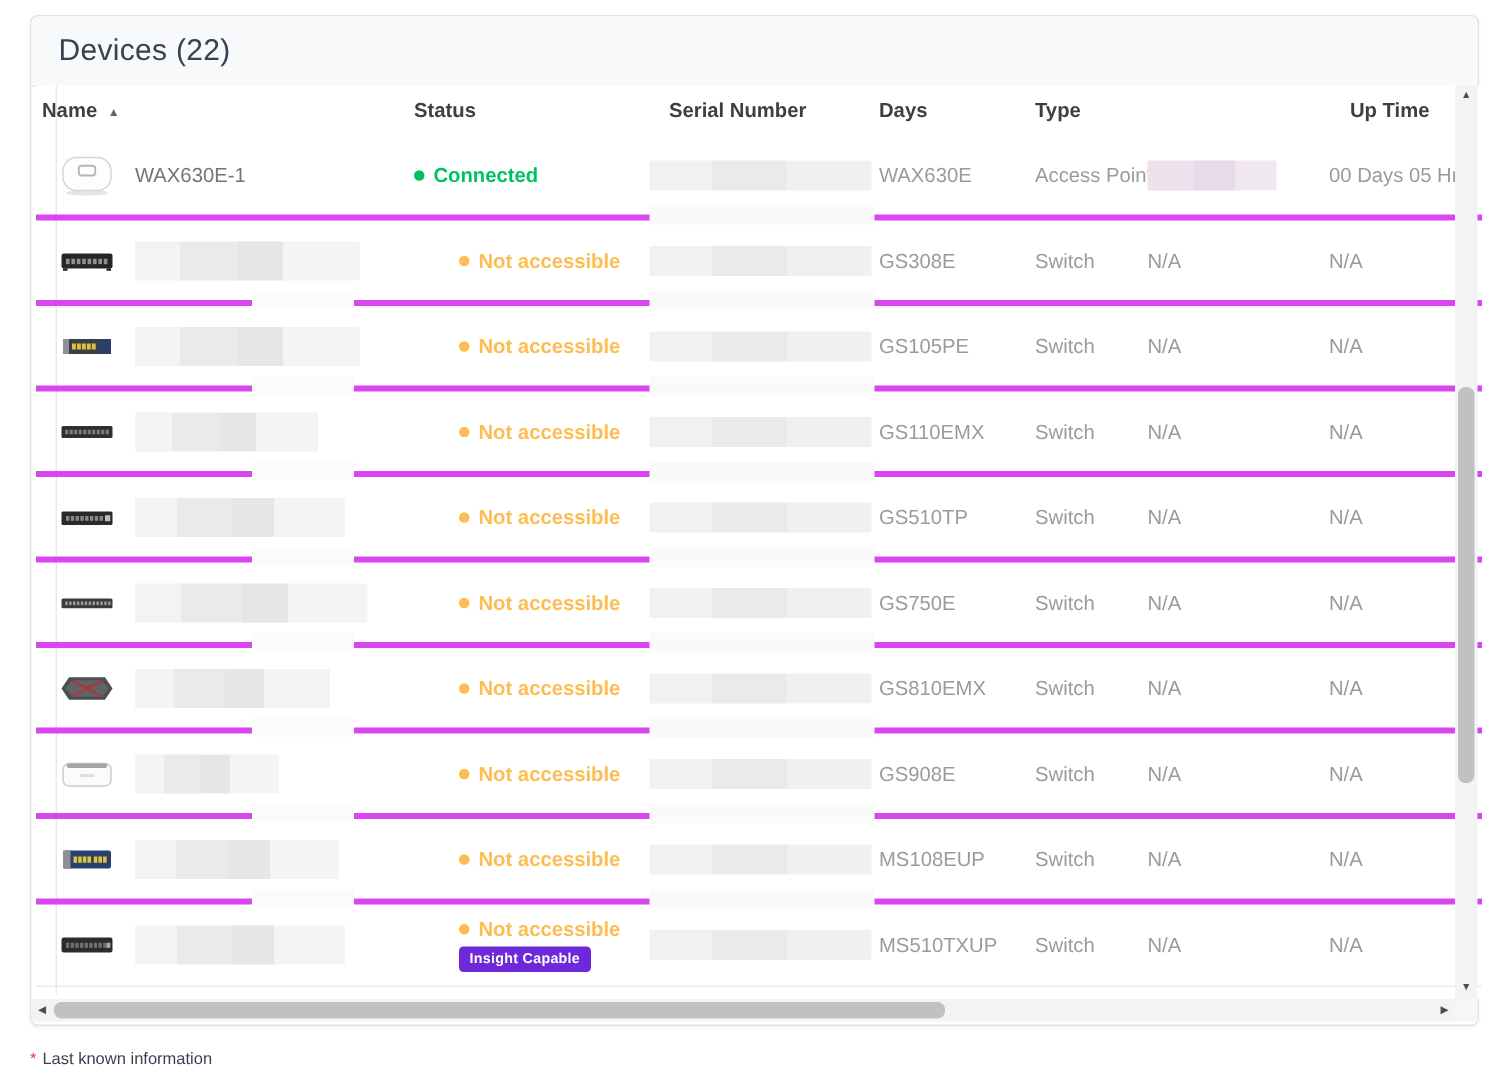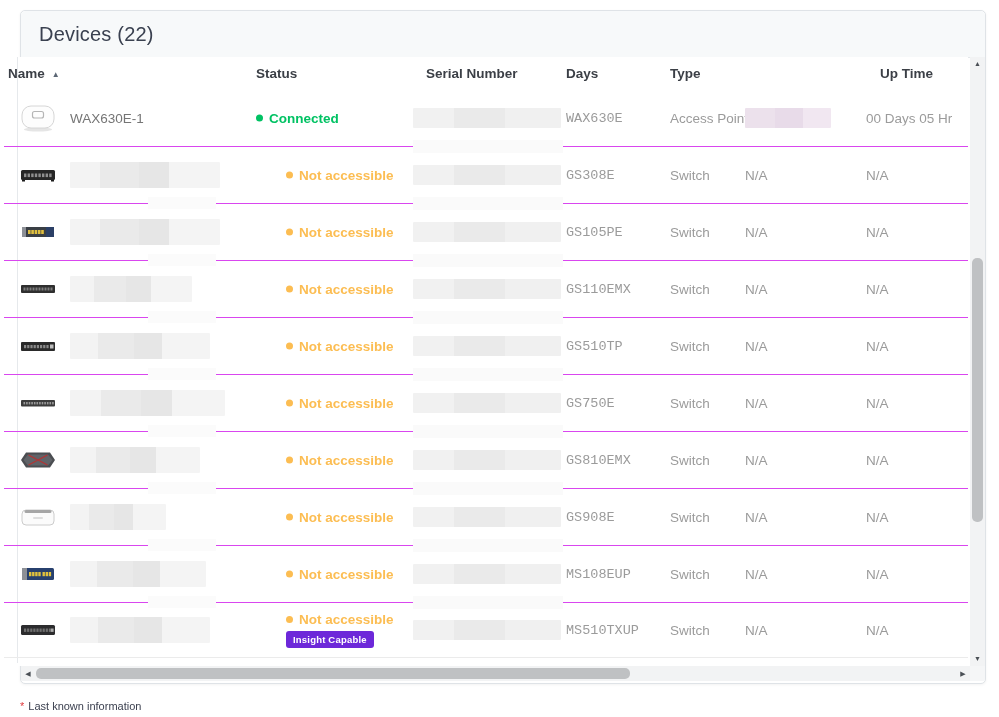--- a/index.html
+++ b/index.html
@@ -9,45 +9,45 @@
 
   
   .card { position: absolute; left: 20px; top: 10px; width: 966px; height: 674px;
     background: #fff; border: 1px solid #dfe3e7; border-radius: 5px;
     box-shadow: 0 1px 3px rgba(0,0,0,.05); }
   .card-header { height: 47px; background: #f7f9fa; border-bottom: 1px solid #e4e8eb;
     border-radius: 5px 5px 0 0; display: flex; align-items: center; padding-left: 18px; }
   .card-title { font-size: 20px; color: #3a4150; letter-spacing: .2px; }
 
   
-  .table-area { position: absolute; left: 4px; top: 57px; width: 964px; height: 609px;
+  .table-area { position: absolute; left: 24px; top: 57px; width: 964px; height: 609px;
     background: #fff; }
   .left-rule { position: absolute; left: 13px; top: 0; width: 1px; height: 606px;
     background: #e6e9ec; z-index: 0; }
 
   .t-header { position: relative; height: 33px; z-index: 1; }
   .t-header .hcell { position: absolute; top: 0; line-height: 33px; font-size: 13.5px;
     font-weight: 600; color: #3b3f46; white-space: nowrap; cursor: pointer; }
   .sort-arrow { font-size: 8px; color: #5b6674; margin-left: 7px; vertical-align: 1px; }
   .help-badge { display: inline-block; width: 14px; height: 14px; border: 1px solid #8f959b;
     border-radius: 50%; font-size: 10px; line-height: 12px; text-align: center;
     color: #6e747a; font-weight: 400; margin-left: 5px; vertical-align: -2px; }
 
   .t-body { position: relative; z-index: 1; }
-  .t-row { position: relative; height: 57px; border-bottom: 1px solid #d946ef; cursor: pointer; }
+  .t-row { position: relative; height: 57px; border-bottom: 4px solid #d946ef; cursor: pointer; }
   .t-row:last-child { height: 55px; border-bottom: 1px solid #ebebeb; }
 
   .cell { position: absolute; top: 50%; transform: translateY(-50%); white-space: nowrap;
     font-size: 13.5px; color: #9b9b9b; }
   .cell-icon   { left: 14px; width: 40px; text-align: center; }
   .cell-icon svg { display: block; margin: 0 auto; }
   .cell-name   { left: 66px; color: #757575; }
   .cell-status { left: 252px; }
   .cell-serial { left: 409px; }
-  .cell-model  { left: 562px; font-family: Liberation Mono, monospace; }
+  .cell-model  { left: 562px; }
   .cell-type   { left: 666px; }
   .cell-ip     { left: 741px; }
   .cell-uptime { left: 862px; width: 90px; overflow: hidden; }
 
   .status-line { font-weight: 700; font-size: 13.5px; display: flex; align-items: center; }
   .status-dot { width: 7px; height: 7px; border-radius: 50%; margin-right: 6px; flex: none; }
   .status-connected { color: #00c263; text-align: right; }
   .status-connected .status-dot { background: #00c263; }
   .status-not-accessible { color: #fcbd52; margin-left: 30px; }
   .status-not-accessible .status-dot { background: #fcbd52; }

